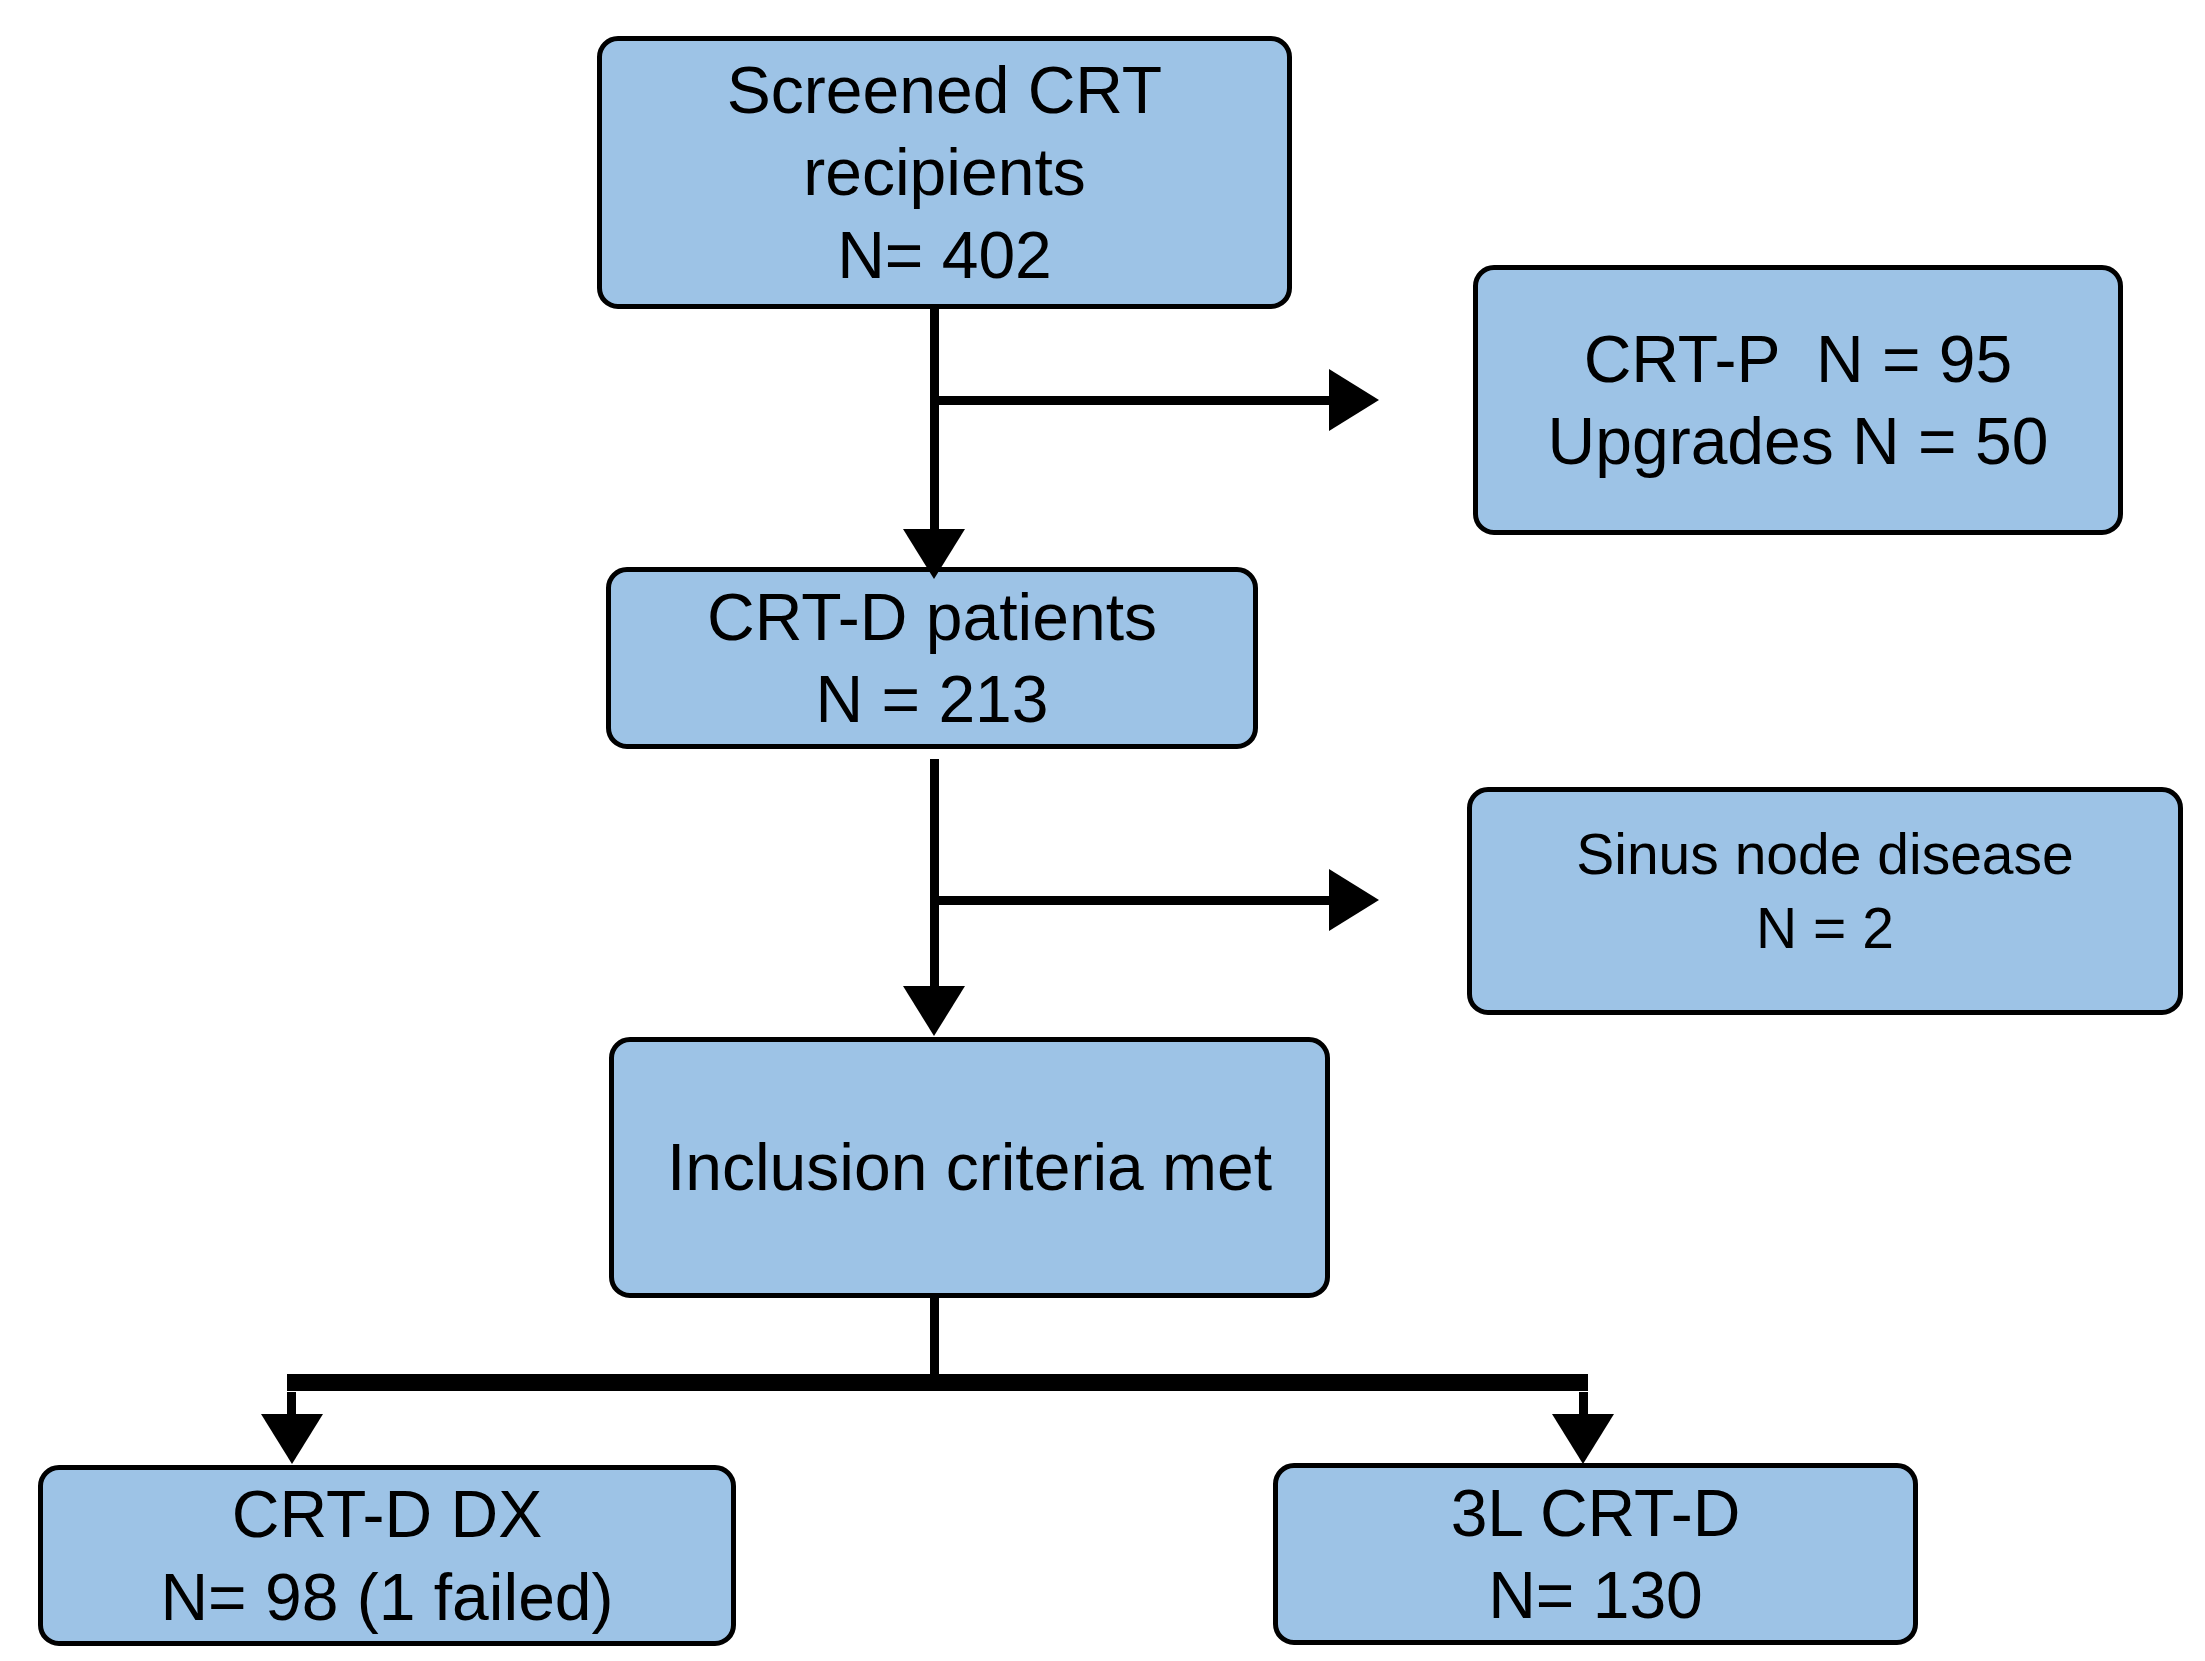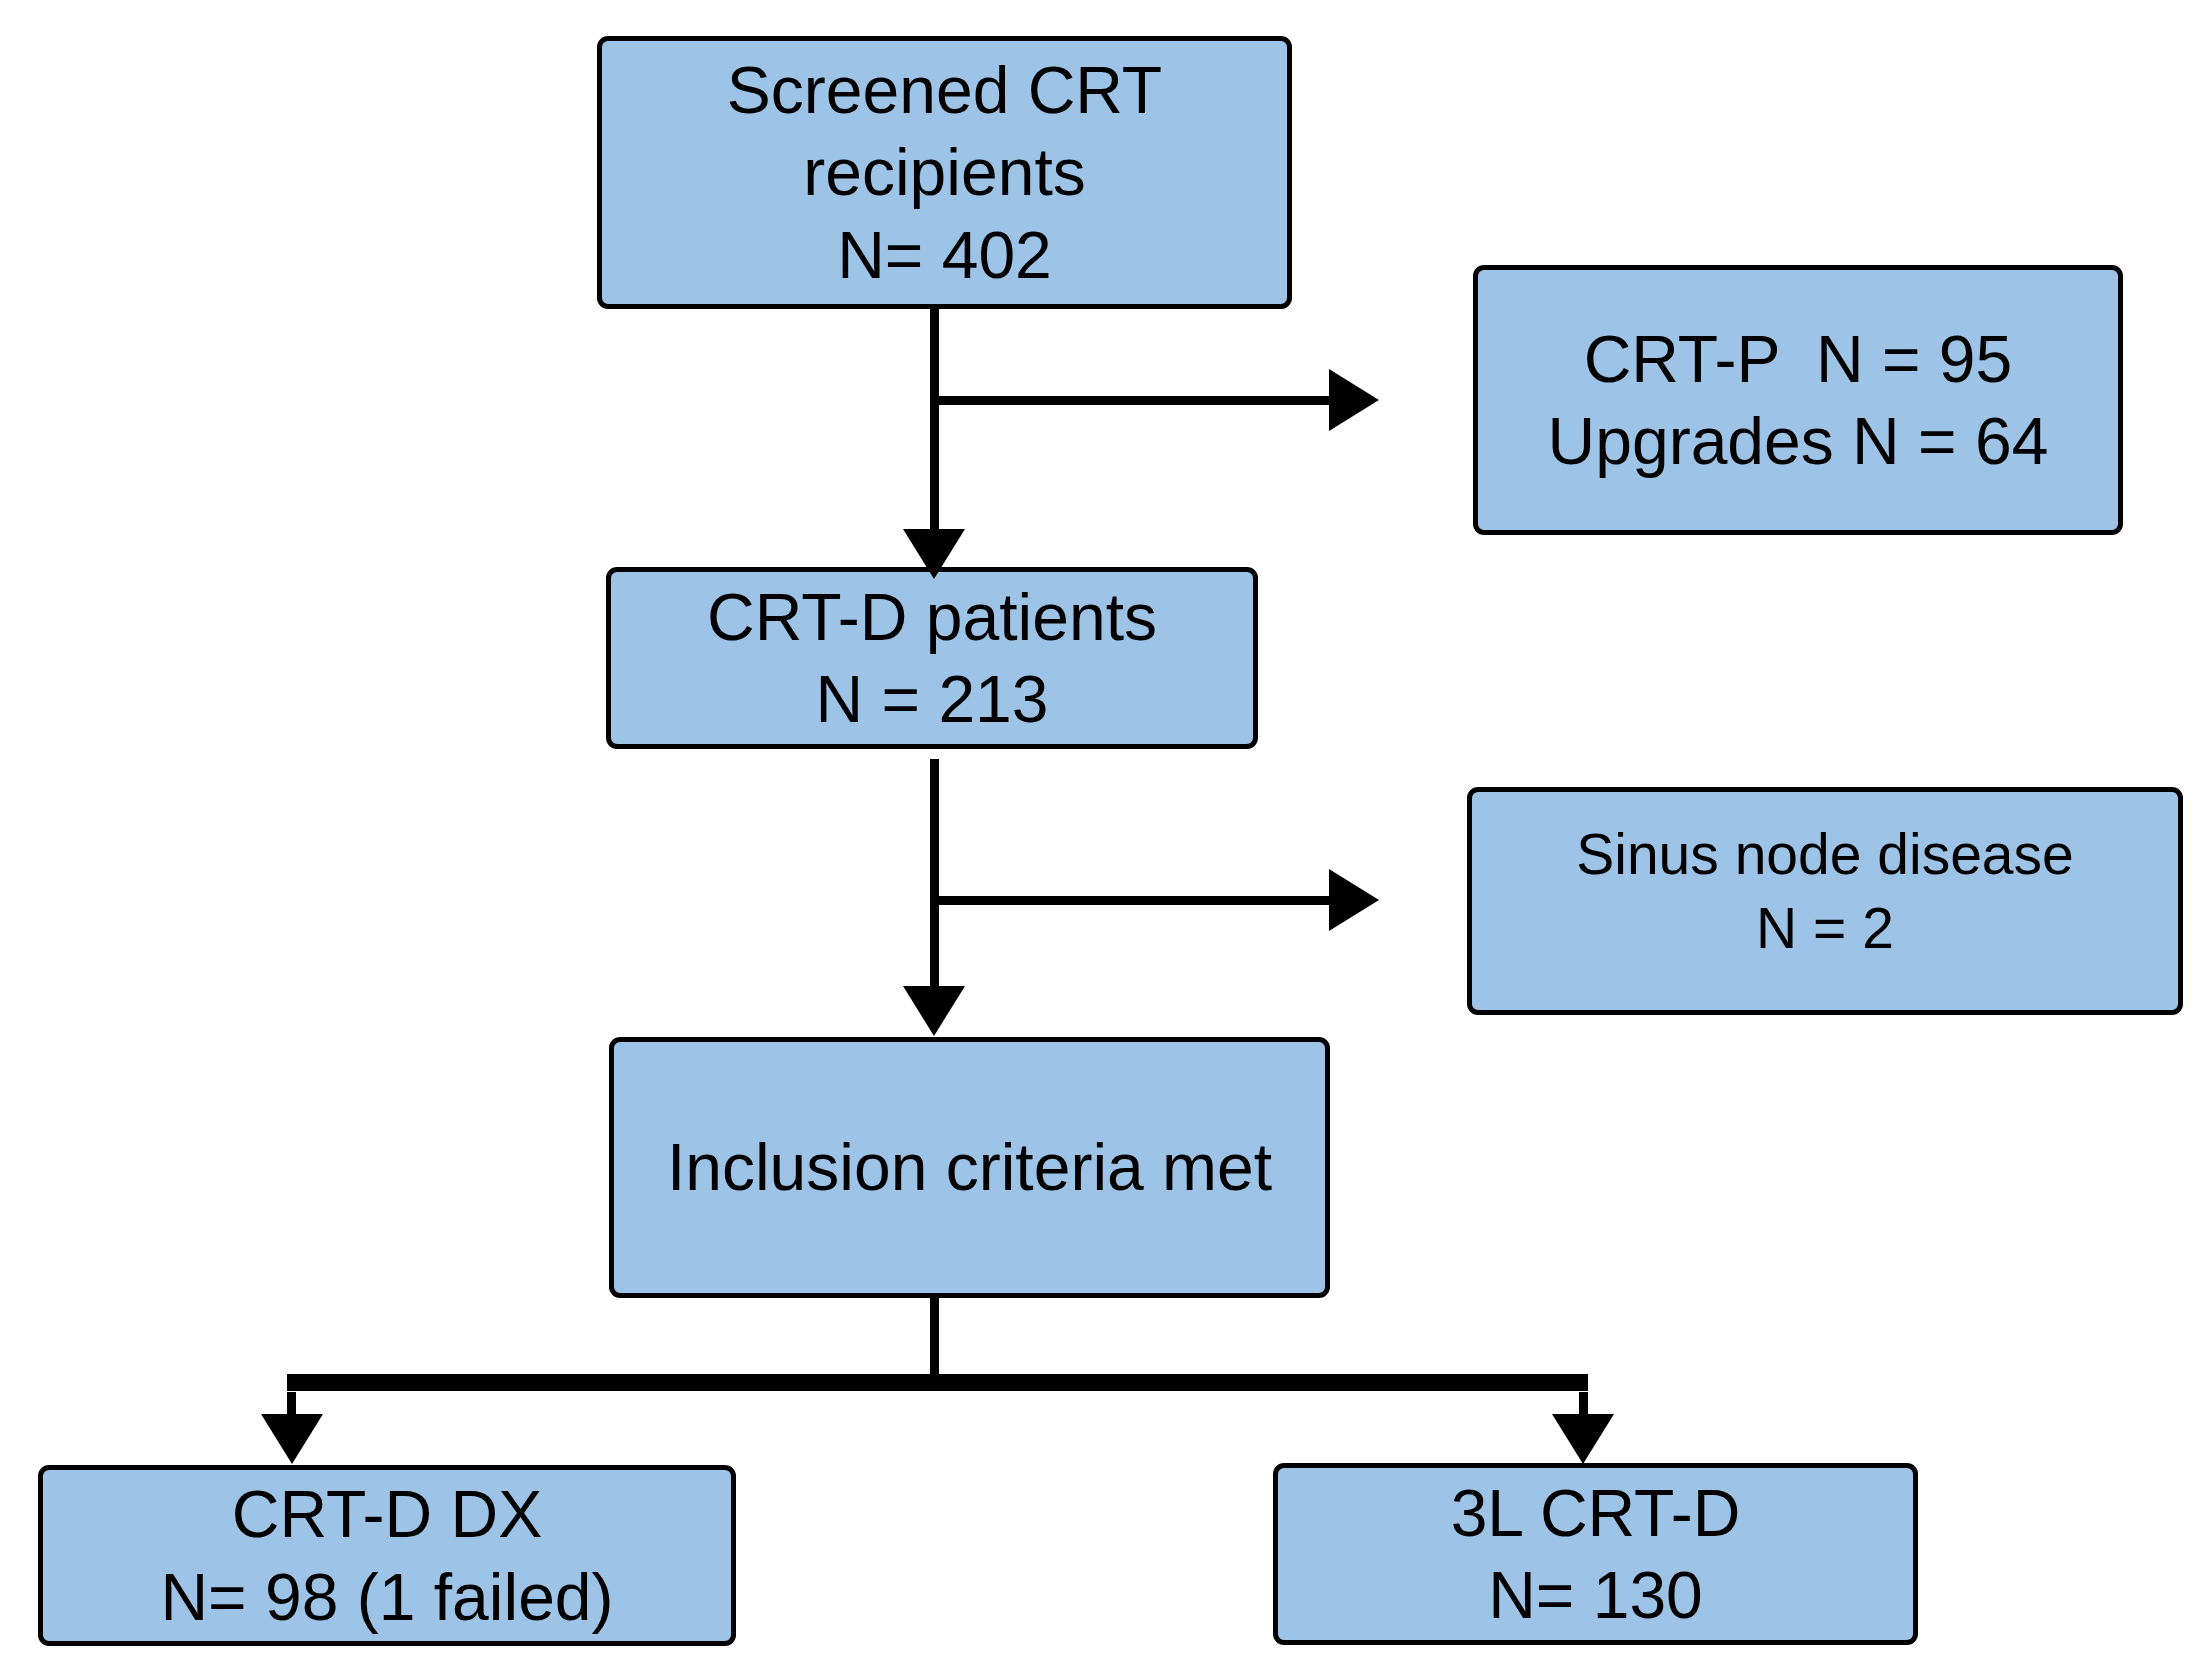--- a/index.html
+++ b/index.html
@@ -15,21 +15,21 @@
     width:2205px;height:1662px;
     background:var(--background);
     font-family:"Liberation Sans", sans-serif;
     color:var(--text);
   }
   .node{
     position:absolute;
     box-sizing:border-box;
     background:var(--box-fill);
     border:5.5px solid var(--box-border);
-    border-radius:11px;
+    border-radius:21px;
     display:flex;
     flex-direction:column;
     align-items:center;
     justify-content:center;
     text-align:center;
   }
   .node .line{
     white-space:pre-wrap;
     font-size:66px;
     line-height:1.25;
@@ -59,21 +59,21 @@
 <div id="canvas">
 
   <div class="node" style="left:597px;top:36px;width:695px;height:273px;">
     <div class="line">Screened CRT</div>
     <div class="line">recipients</div>
     <div class="line">N= 402</div>
   </div>
 
   <div class="node" style="left:1473px;top:265px;width:650px;height:270px;">
     <div class="line">CRT-P  N = 95</div>
-    <div class="line">Upgrades N = 64</div>
+    <div class="line">Upgrades N = 50</div>
   </div>
 
   <div class="node" style="left:606px;top:567px;width:652px;height:182px;">
     <div class="line">CRT-D patients</div>
     <div class="line">N = 213</div>
   </div>
 
   <div class="node small" style="left:1467px;top:787px;width:716px;height:228px;padding-bottom:20.4px;">
     <div class="line">Sinus node disease</div>
     <div class="line">N = 2</div>

